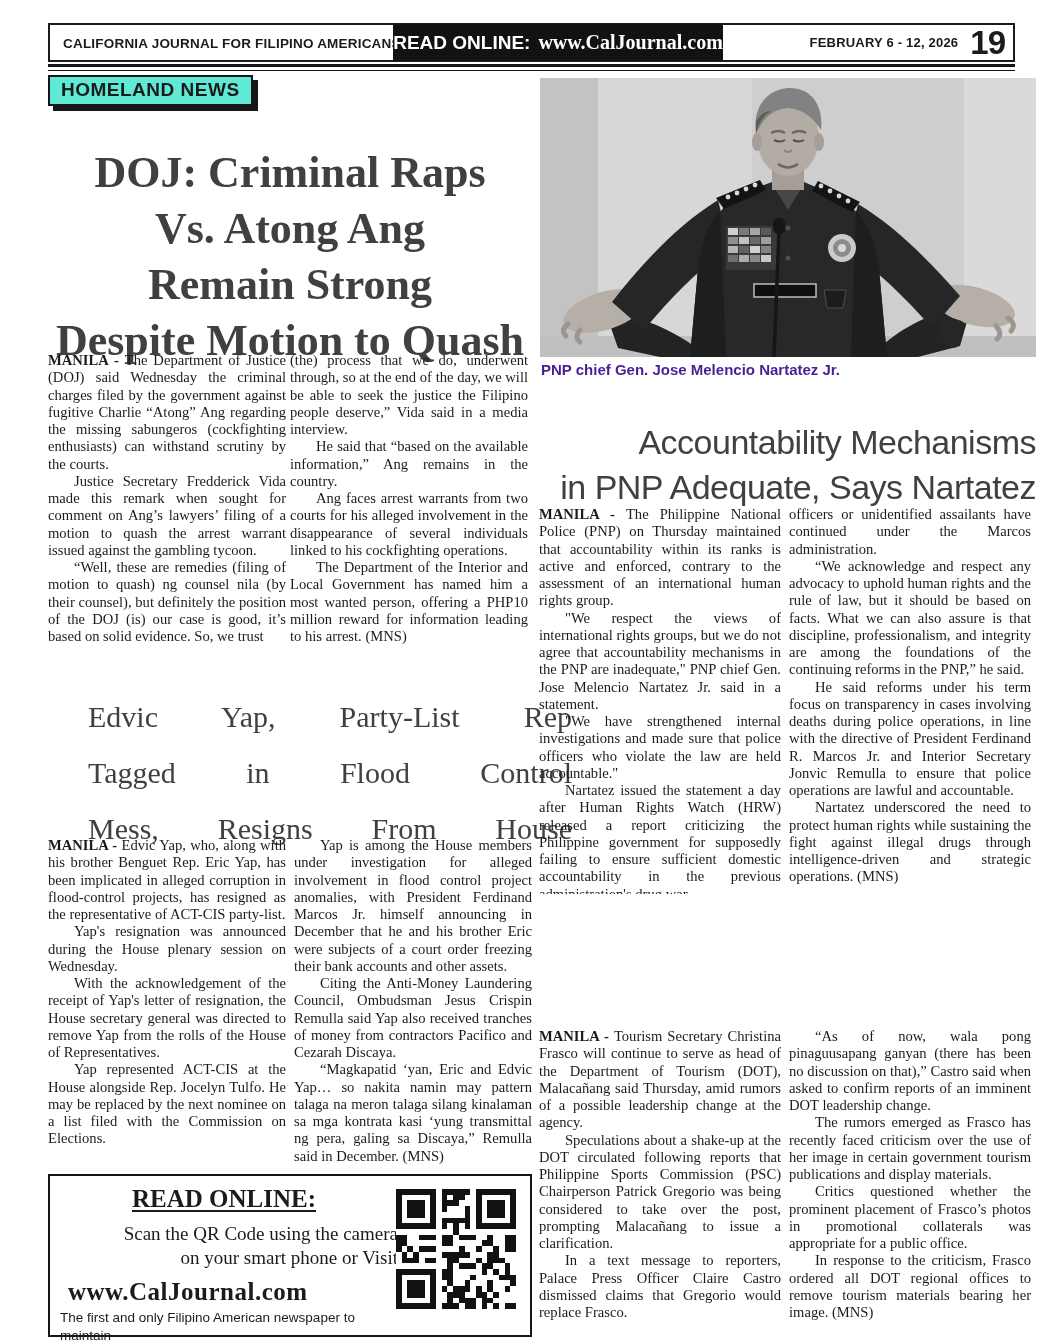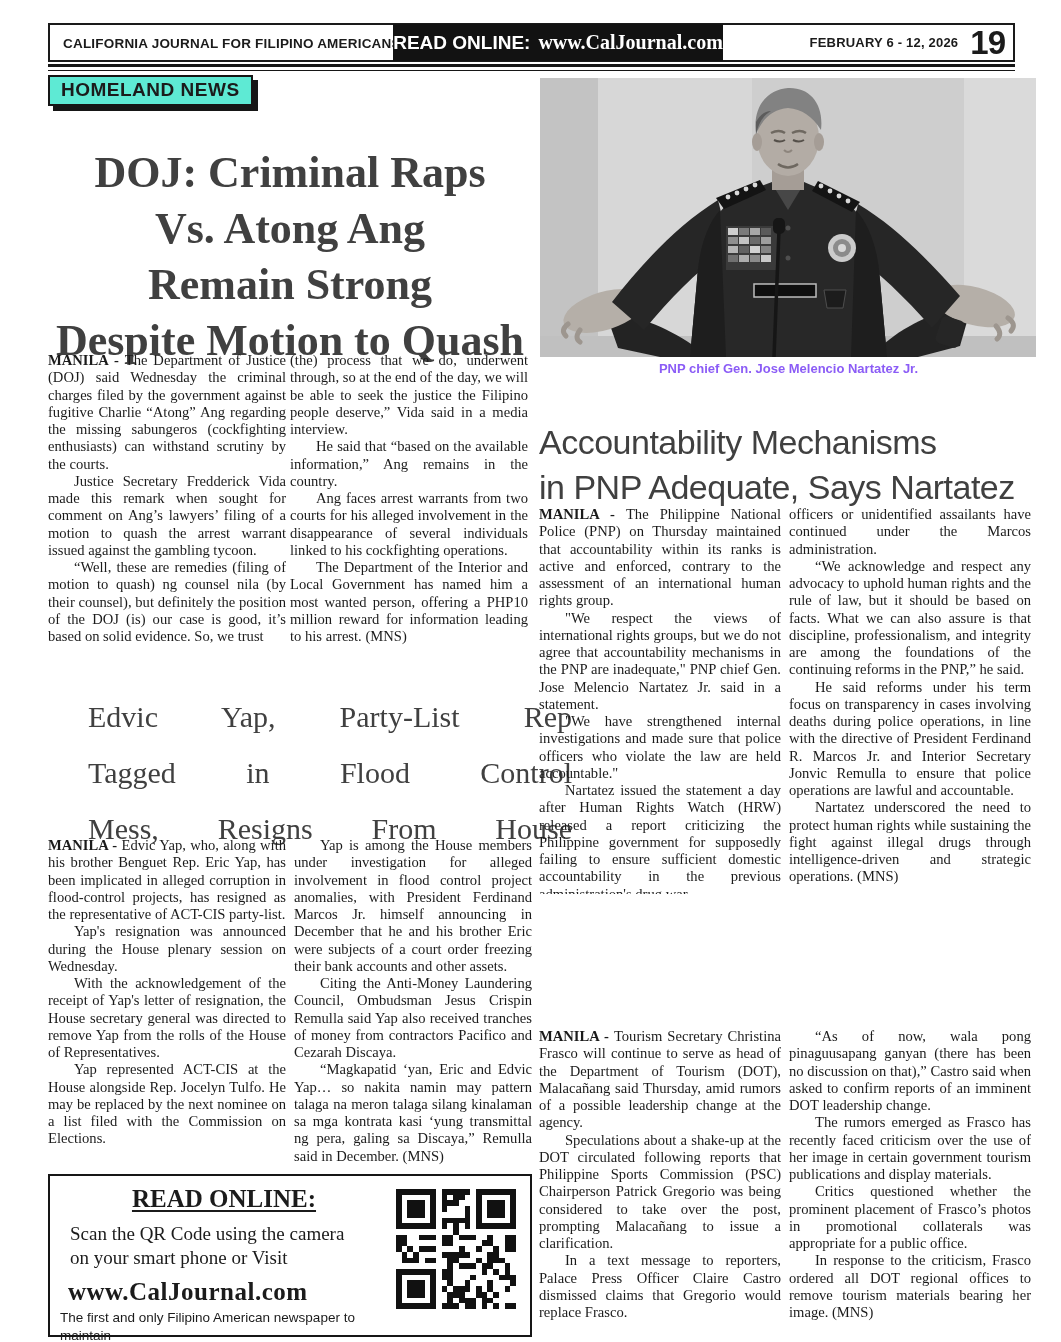--- a/index.html
+++ b/index.html
@@ -26,21 +26,21 @@
   .section-label{position:absolute;left:48px;top:75px;background:#5eead4;border:2.5px solid #161616;
                  box-shadow:5px 5px 0 #161616;padding:2px 11px 3px;
                  font-family:"Liberation Sans",sans-serif;font-weight:bold;font-size:19px;letter-spacing:.5px;}
 
   
   .hl{position:absolute;white-space:pre-line;color:#404040;}
   .hl-doj{left:48px;top:116px;width:484px;font-weight:bold;font-size:44px;line-height:56px;text-align:center;}
   .hl-yap{left:48px;top:664px;width:484px;font-weight:normal;font-size:30px;line-height:56px;
           text-align:justify;text-align-last:justify;margin-left:40px;}
   .hl-pnp{left:539px;top:392px;width:497px;font-family:"Liberation Sans",sans-serif;
-          font-weight:normal;font-size:34px;line-height:45px;text-align:left;letter-spacing:-.5px;}
+          font-weight:normal;font-size:34px;line-height:45px;text-align:right;letter-spacing:-.5px;}
   .hl-frasco{left:539px;top:903px;width:497px;font-weight:normal;font-size:43px;line-height:58px;text-align:center;}
 
   
   .article{position:absolute;display:flex;}
   .article .col{overflow:hidden;}
   .article p{margin:0;text-align:justify;font-size:14.6px;line-height:17.25px;}
   .article p.indent{text-indent:26px;}
   .article b{font-weight:bold;}
   .art-doj{left:48px;top:352px;width:484px;height:312px;gap:4px;}
   .art-doj .col{width:238px;}
@@ -48,28 +48,28 @@
   .art-yap .col{width:238px;}
   .art-pnp{left:539px;top:506px;width:492px;height:388px;gap:8px;}
   .art-pnp .col{width:242px;}
   .art-frasco{left:539px;top:1028px;width:492px;height:312px;gap:8px;}
   .art-frasco .col{width:242px;}
 
   
   .photo{position:absolute;left:540px;top:78px;width:496px;height:279px;}
   .photo svg{display:block;}
   .caption{position:absolute;left:541px;top:361px;width:495px;
-           font-family:"Liberation Sans",sans-serif;font-weight:bold;font-size:13px;color:#8b5cf6;text-align:center;}
+           font-family:"Liberation Sans",sans-serif;font-weight:bold;font-size:15px;color:#4c1d95;}
 
   
   .ro-box{position:absolute;left:48px;top:1174px;width:480px;height:159px;border:2px solid #161616;background:#fff;}
   .ro-left{position:absolute;left:0;top:0;width:348px;}
   .ro-title{margin-top:9px;text-align:center;font-weight:bold;font-size:25px;
             text-decoration:underline;text-underline-offset:3px;text-decoration-thickness:2px;}
-  .ro-scan{margin:9px 0 0 20px;font-size:19px;line-height:24px;}
+  .ro-scan{margin:9px 0 0 13px;font-size:19px;line-height:24px;text-align:right;}
   .ro-url{margin:8px 0 0 18px;font-weight:bold;font-size:25px;letter-spacing:.5px;}
   .ro-tagline{margin:3px 0 0 10px;font-family:"Liberation Sans",sans-serif;font-size:13.5px;line-height:17.5px;
               width:345px;}
   .qr{position:absolute;right:14px;top:13px;width:120px;height:120px;}
 </style>
 </head>
 <body>
 
 <div class="page">
 

